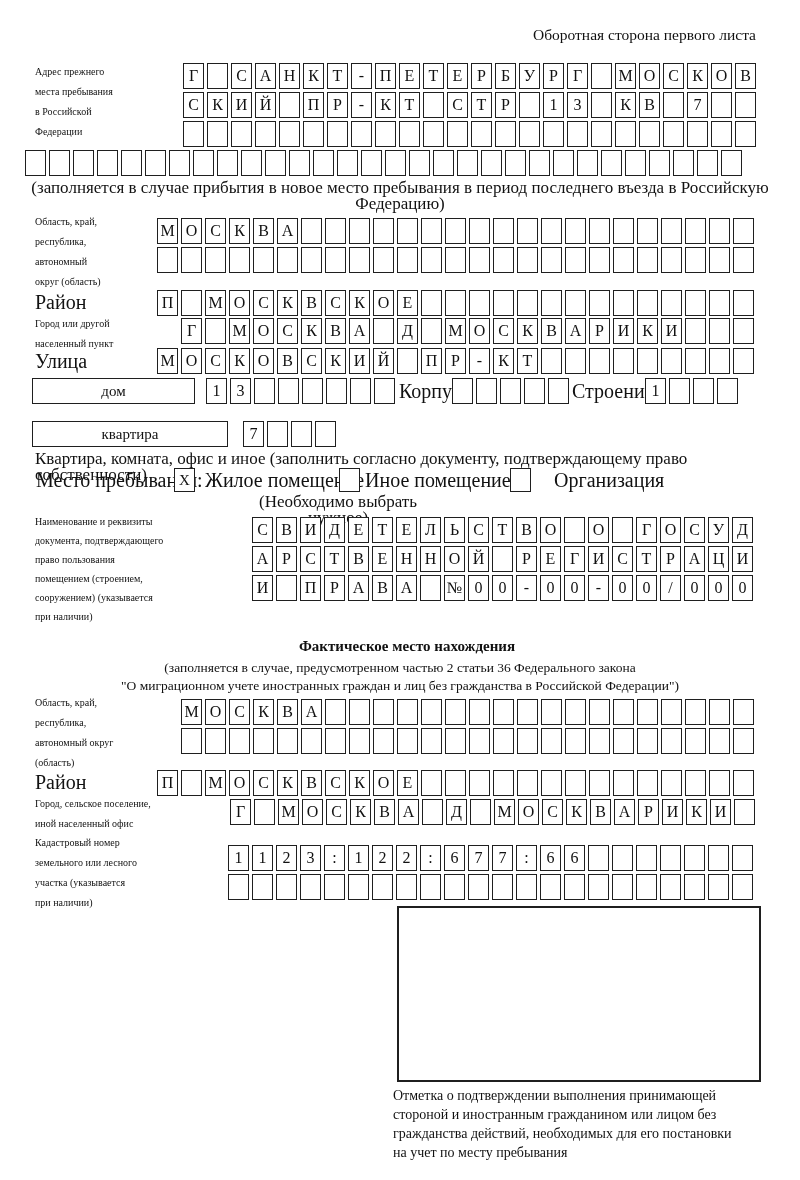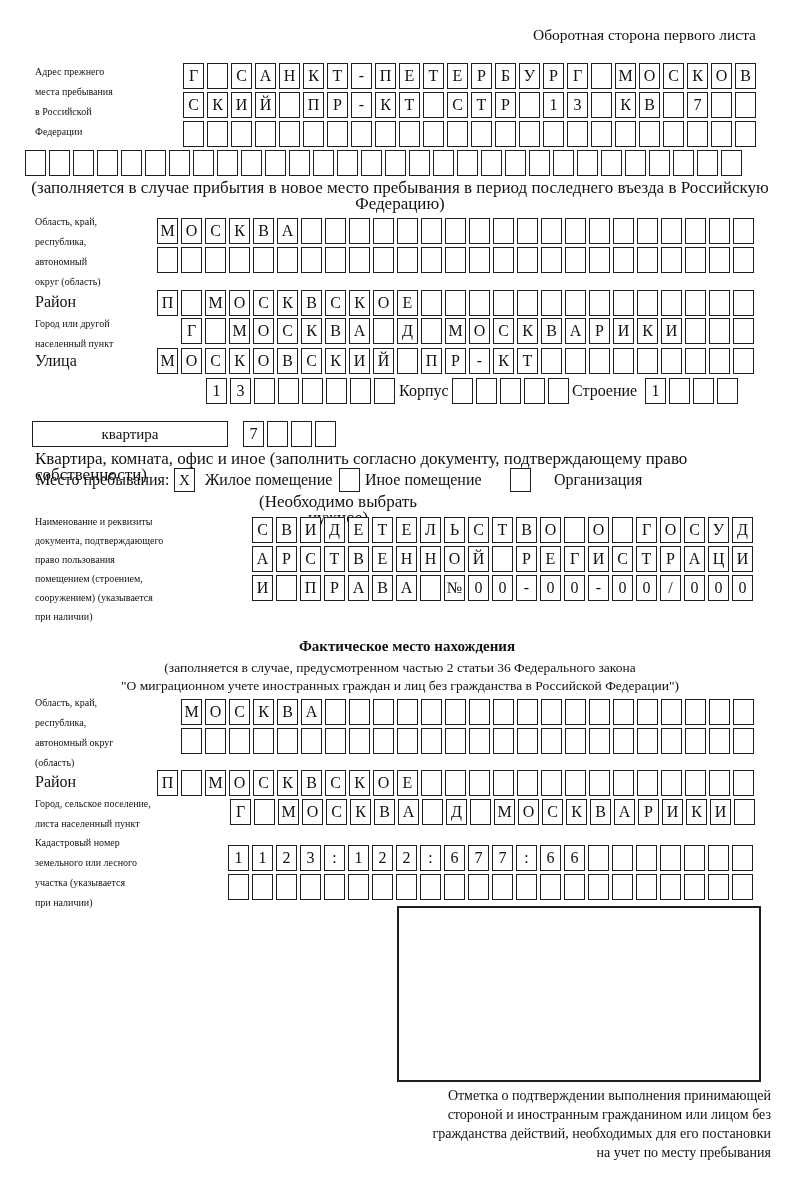--- a/index.html
+++ b/index.html
@@ -3,33 +3,33 @@
 <meta charset="utf-8">
 <style>
   html,body{margin:0;padding:0;background:#fff;}
   .page{position:relative;width:800px;height:1180px;background:#ffffff;
         font-family:"Liberation Serif","DejaVu Serif",serif;color:#111;overflow:hidden;}
   .hnote{position:absolute;top:26px;right:44px;font-size:15.5px;}
   .boxrow{position:absolute;display:flex;gap:3px;}
   .cell{width:21px;height:26px;border:1.6px solid #1f1f1f;box-sizing:border-box;
         display:flex;align-items:center;justify-content:center;font-size:16px;line-height:1;background:#fff;}
   .lbl{position:absolute;font-size:10px;line-height:20px;white-space:pre-line;}
-  .inline-lbl{position:absolute;font-size:16px;line-height:18px;}
+  .inline-lbl{position:absolute;font-size:20px;line-height:18px;}
   .note{position:absolute;font-size:17px;line-height:16px;}
   .center{text-align:center;}
   .fullw{left:0;width:800px;}
   .h2{position:absolute;left:0;width:800px;text-align:center;font-weight:bold;font-size:16px;}
   .h3{position:absolute;left:7px;width:800px;text-align:center;font-weight:bold;font-size:15px;}
   .labelbox{position:absolute;height:26px;border:1.7px solid #1f1f1f;box-sizing:border-box;
             display:flex;align-items:center;justify-content:center;font-size:15px;background:#fff;}
   .cb{position:absolute;width:21px;height:24px;border:1.6px solid #1f1f1f;box-sizing:border-box;
       display:flex;align-items:center;justify-content:center;font-size:15px;background:#fff;}
   .stamp{position:absolute;left:397px;top:906px;width:364px;height:176px;border:2px solid #1f1f1f;box-sizing:border-box;background:#fff;}
   .caption{position:absolute;left:393px;top:1086px;width:378px;font-size:14px;line-height:19px;
-           text-align:right;white-space:pre-line;}
+           text-align:left;white-space:pre-line;}
 </style>
 </head>
 <body>
 
 <div class="page">
 
   <div class="hnote">Оборотная сторона первого листа</div>
 
   <div class="lbl" style="left:35px;top:62px">Адрес прежнего
 места пребывания
@@ -287,20 +287,21 @@
       <span class="cell"></span>
       <span class="cell"></span>
       <span class="cell"></span>
       <span class="cell"></span>
       <span class="cell"></span>
       <span class="cell"></span>
       <span class="cell"></span>
       <span class="cell"></span>
     </div>
 
+  <div class="labelbox" style="left:32px;top:378px;width:163px">дом</div>
   <div class="boxrow" style="left:206px;top:378px">
       <span class="cell">1</span>
       <span class="cell">3</span>
       <span class="cell"></span>
       <span class="cell"></span>
       <span class="cell"></span>
       <span class="cell"></span>
       <span class="cell"></span>
       <span class="cell"></span>
     </div>
@@ -498,21 +499,21 @@
       <span class="cell"></span>
       <span class="cell"></span>
       <span class="cell"></span>
       <span class="cell"></span>
       <span class="cell"></span>
       <span class="cell"></span>
       <span class="cell"></span>
     </div>
 
   <div class="lbl" style="left:35px;top:794px">Город, сельское поселение,
-листа населенный пункт</div>
+иной населенный офис</div>
   <div class="boxrow" style="left:230px;top:799px">
       <span class="cell">Г</span>
       <span class="cell"></span>
       <span class="cell">М</span>
       <span class="cell">О</span>
       <span class="cell">С</span>
       <span class="cell">К</span>
       <span class="cell">В</span>
       <span class="cell">А</span>
       <span class="cell"></span>

